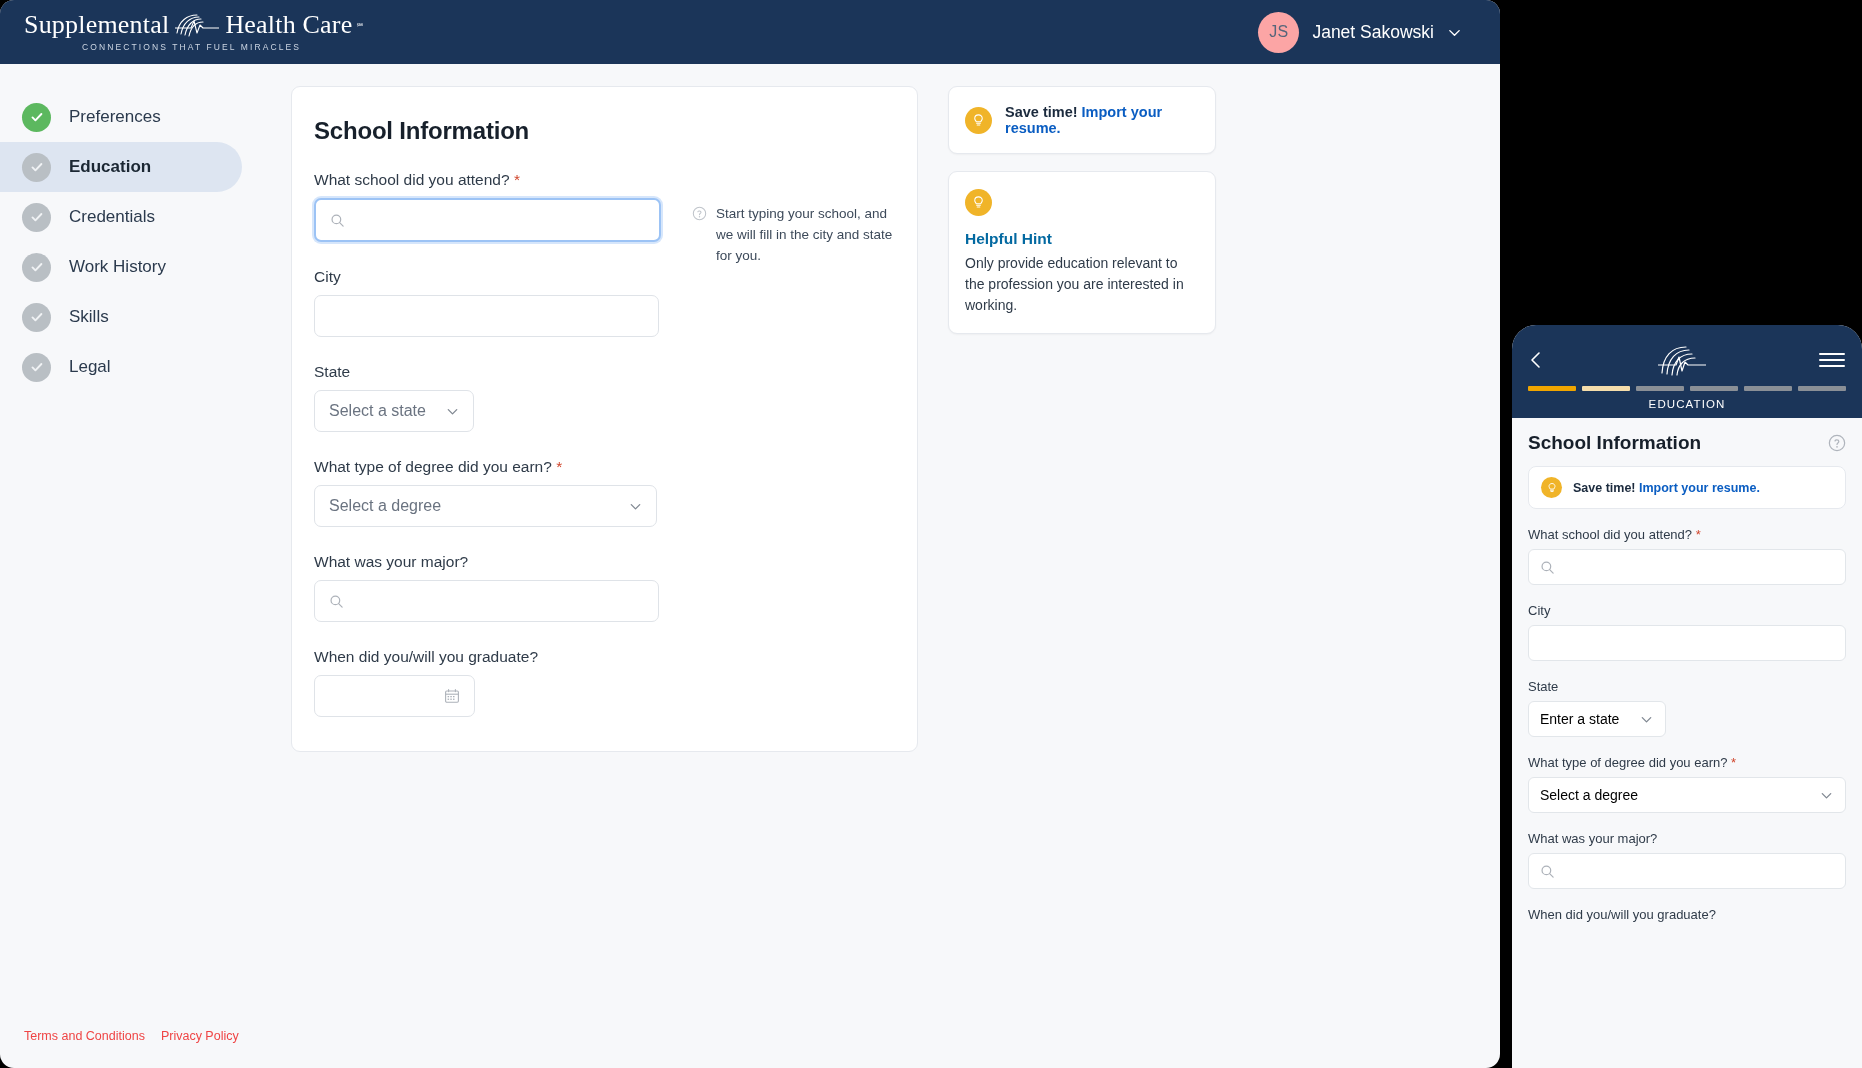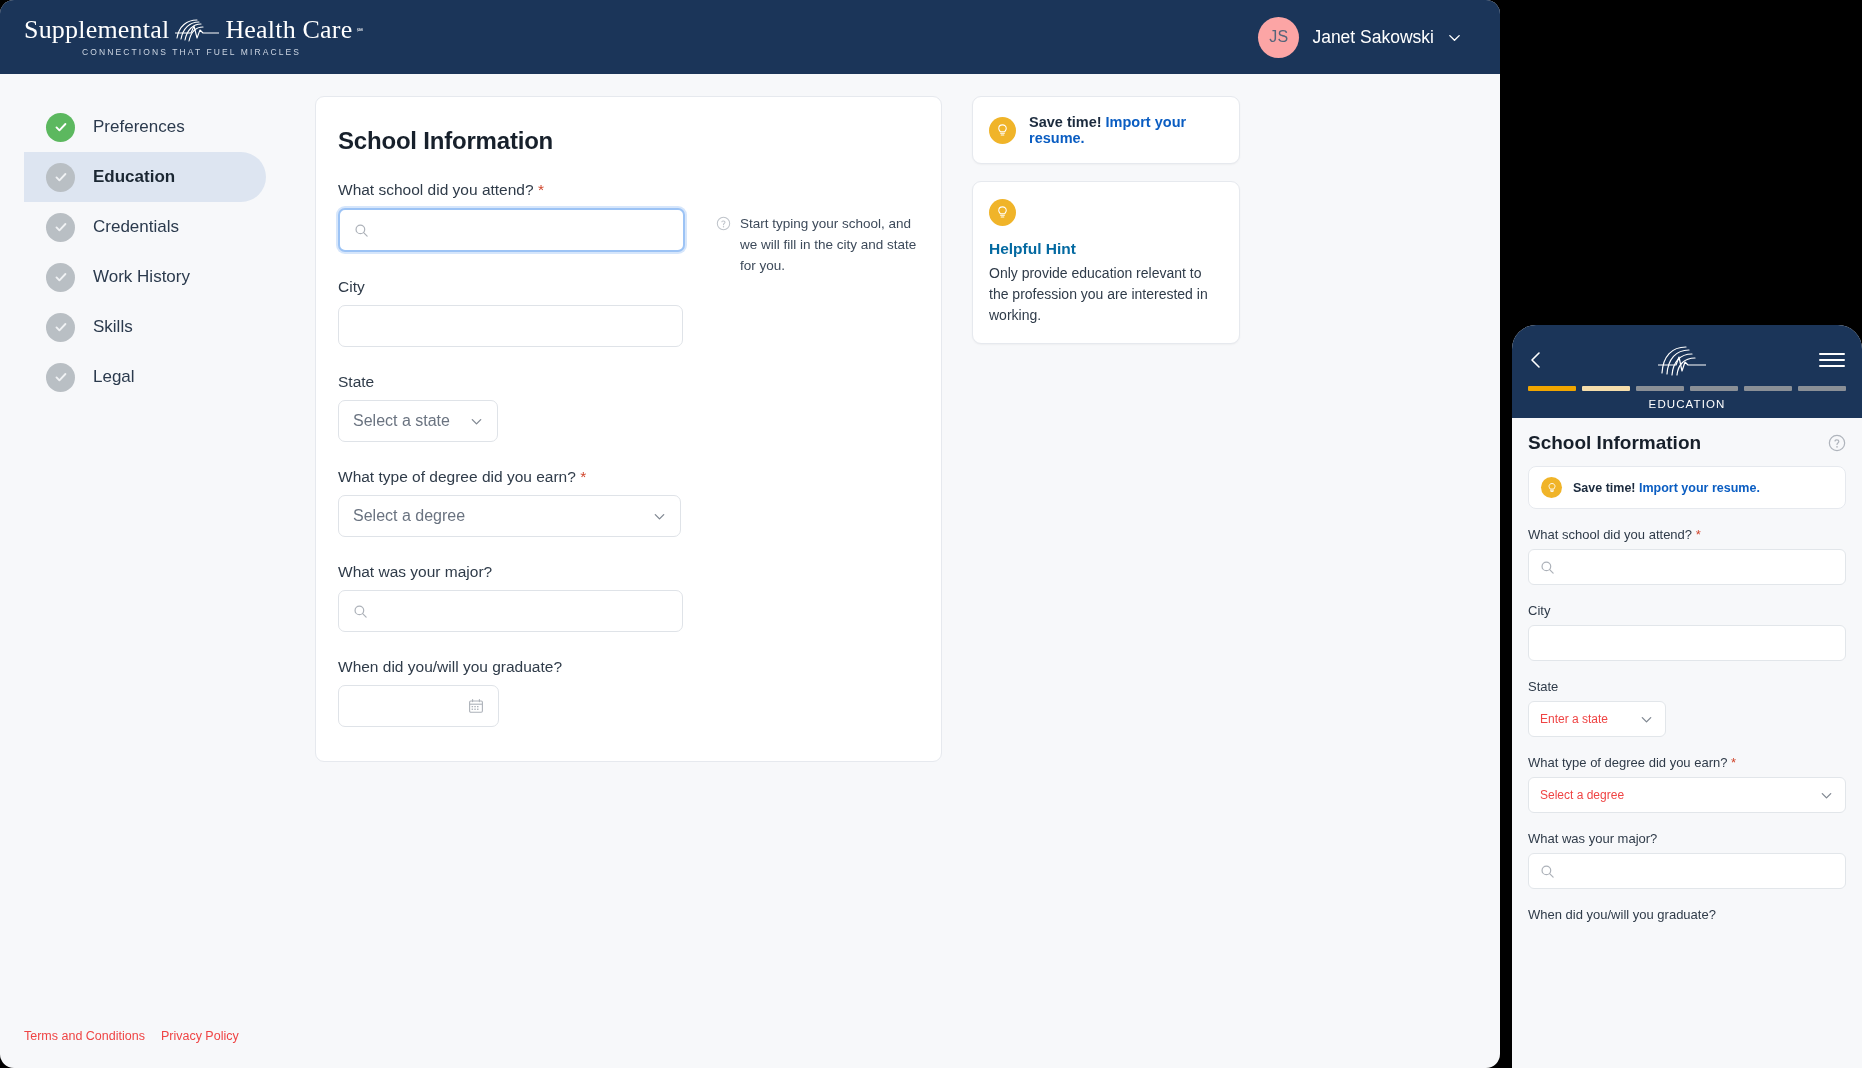--- a/index.html
+++ b/index.html
@@ -16,21 +16,21 @@
     left: 0; top: 0;
     width: 1500px; height: 1068px;
     background: #f7f8fa;
     border-radius: 14px 14px 14px 14px;
     overflow: hidden;
   }
 
   
   .top-bar {
     position: relative;
-    height: 74px;
+    height: 64px;
     background: #1b3köpe;
     background: #1b3559;
     display: flex;
     align-items: center;
     justify-content: space-between;
     padding: 0 38px 0 24px;
   }
   .logo-wrap { display: flex; flex-direction: column; gap: 4px; }
   .logo-row { display: flex; align-items: center; gap: 4px; }
   .logo-word {
@@ -52,21 +52,21 @@
   .avatar {
     width: 41px; height: 41px; border-radius: 50%;
     background: #fca5a5; color: #55657a;
     display: flex; align-items: center; justify-content: center;
     font-size: 16px; letter-spacing: .3px;
   }
   .user-name { color: #ffffff; font-size: 17.5px; }
   .chev-white { width: 15px; height: 15px; }
 
   
-  .body-area { display: flex; height: calc(1068px - 74px); position: relative; padding-left: 24px; }
+  .body-area { display: flex; height: calc(1068px - 74px); position: relative; }
 
   
   .sidebar { width: 290px; padding-top: 28px; flex-shrink: 0; }
   .nav-item {
     display: flex; align-items: center; gap: 18px;
     height: 50px; padding-left: 22px; margin-bottom: 0;
     cursor: pointer;
   }
   .nav-item.active {
     background: #dde5f1;
@@ -203,21 +203,21 @@
   .m-tip-txt { font-size: 12.5px; font-weight: bold; color: #1b2a3d; }
   .m-field { margin-top: 18px; }
   .m-label { font-size: 13px; color: #2f3b49; margin-bottom: 7px; display: block; }
   .m-inp {
     height: 36px; border: 1px solid #e2e6ea; border-radius: 6px;
     background: #fff; display: flex; align-items: center;
     padding: 0 11px; gap: 8px;
   }
   .m-inp.sel { justify-content: space-between; }
   .m-inp.sel-sm { width: 138px; justify-content: space-between; }
-  .m-ph { font-size: 12px; color: #ef4444; }
+  .m-ph { font-size: 14px; color: #000000; }
   .m-clip { overflow: hidden; height: 24px; }
 </style>
 </head>
 <body>
 
 <div id="desktop">
 
   <div class="top-bar">
     <div class="logo-wrap">
       <div class="logo-row">

